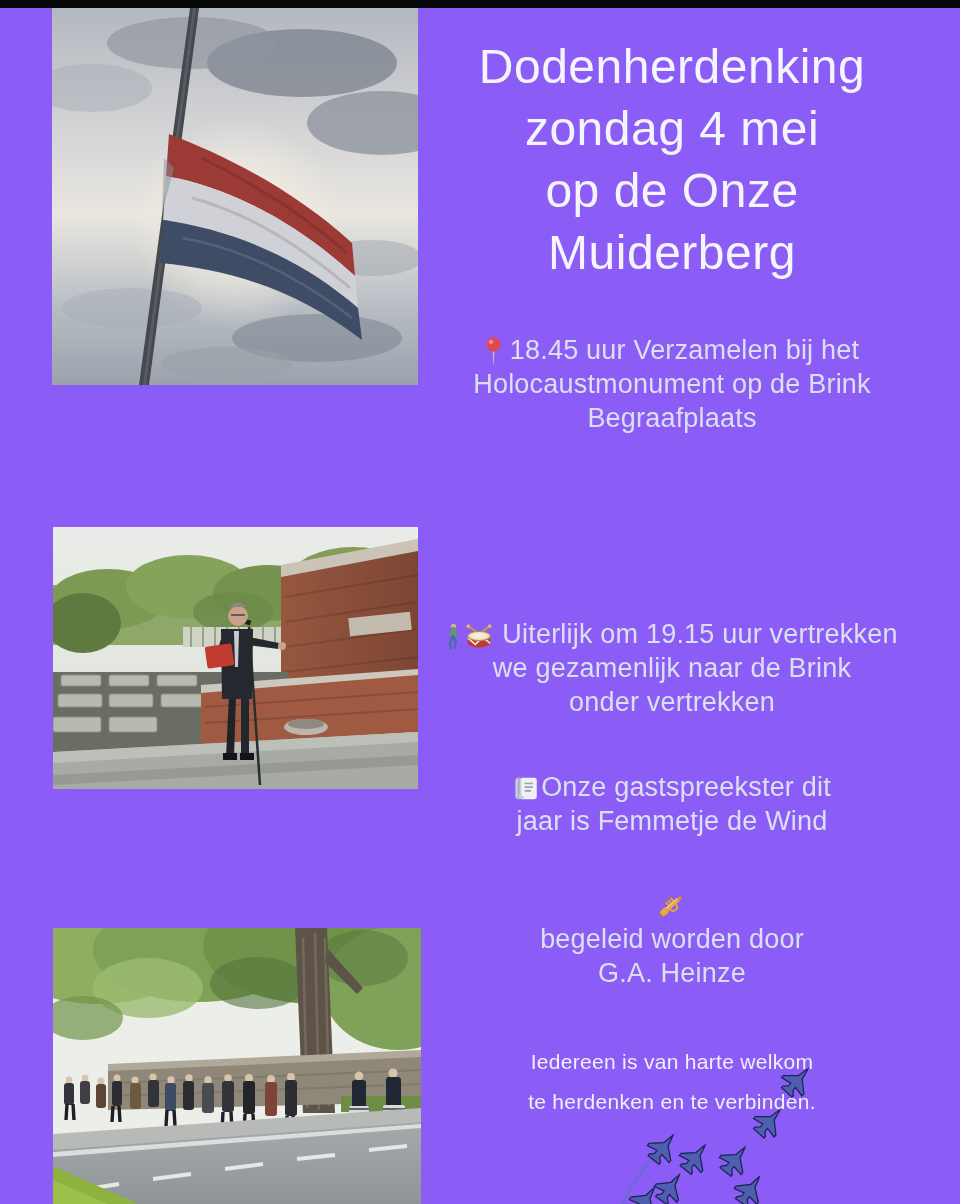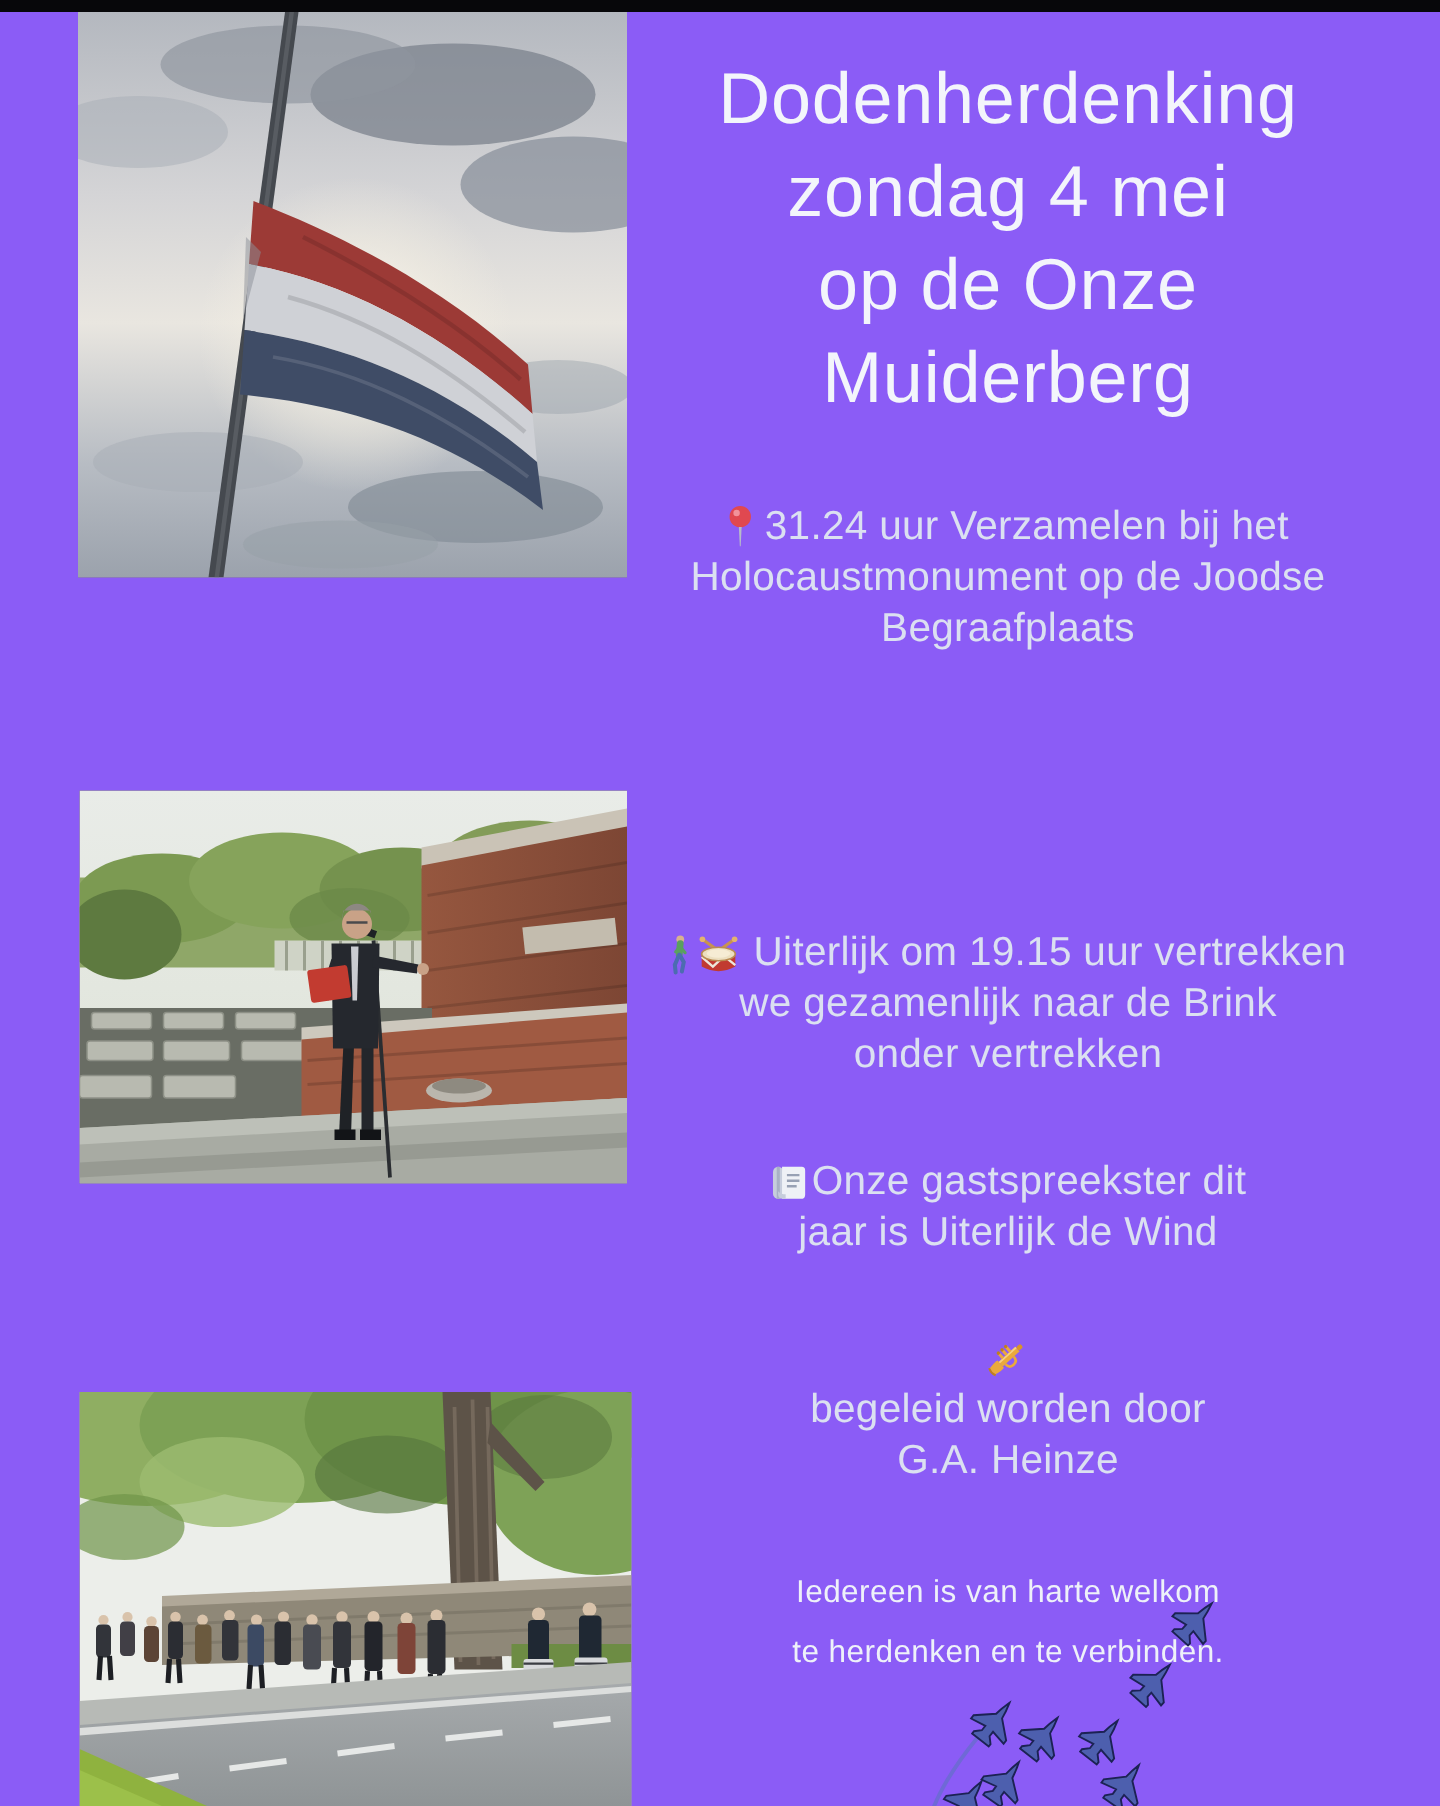--- a/index.html
+++ b/index.html
@@ -228,23 +228,23 @@
   </div>
 
   <div class="txtcol item" id="item-0">
     <span class="line">
       <span class="ic">
         <svg width="17" height="30" viewBox="0 0 18 32">
           <circle cx="9" cy="9" r="7.6" fill="#e04850"></circle>
           <circle cx="6.4" cy="6.4" r="2.3" fill="#f2929a"></circle>
           <path d="M8 16.4 L10 16.4 L9.3 30 L8.7 30 Z" fill="#b7bcc8"></path>
         </svg>
-      </span><span>31.24 uur Verzamelen bij het</span>
+      </span><span>18.45 uur Verzamelen bij het</span>
     </span>
-    <span class="line">Holocaustmonument op de Joodse</span>
+    <span class="line">Holocaustmonument op de Brink</span>
     <span class="line">Begraafplaats</span>
   </div>
 
 
   <div class="txtcol item" id="item-2">
     <span class="line">
       <span class="ic pair">
         <svg width="15" height="27" viewBox="0 0 16 30">
           <circle cx="8" cy="3.6" r="2.9" fill="#d8b190"></circle>
           <path d="M8 6.8 L7.2 15" stroke="#5aa05f" stroke-width="5" stroke-linecap="round"></path>
@@ -272,21 +272,21 @@
       <span class="ic tight">
         <svg width="26" height="28" viewBox="0 0 28 30">
           <rect x="2.5" y="3" width="7.5" height="23" rx="3.7" fill="#c6cddc"></rect>
           <rect x="5.2" y="3" width="2.2" height="23" fill="#a8b1c5"></rect>
           <path d="M9 3 H23.2 Q25.6 3 25.6 5.6 V23 Q25.6 26 22.4 26 H9 Z" fill="#eef1f6"></path>
           <path d="M9.5 26 Q6.2 26 6.2 22.8 L6.2 20.5 Q8.4 22.8 11.6 22.8 L11.6 26 Z" fill="#c6cddc"></path>
           <path d="M12.5 9 H21.5 M12.5 13 H21.5 M12.5 17 H19.5" stroke="#97a1b4" stroke-width="1.7"></path>
         </svg>
       </span><span>Onze gastspreekster dit</span>
     </span>
-    <span class="line">jaar is Uiterlijk de Wind</span>
+    <span class="line">jaar is Femmetje de Wind</span>
   </div>
 
   <div class="txtcol item" id="item-4">
     <span class="line">
       <span class="ic tight">
         <svg width="30" height="30" viewBox="0 0 32 32">
           <g transform="rotate(-42 16 16)">
             <path d="M2.6 12.6 Q1 16 2.6 19.4" stroke="#c07f1e" stroke-width="1.6" fill="none"></path>
             <path d="M3 13 Q8 12 10.5 12.6 L10.5 19.4 Q8 20 3 19 Q1.8 16 3 13 Z" fill="#eaa93c"></path>
             <rect x="10.5" y="13.8" width="16" height="4.4" fill="#eaa93c"></rect>

